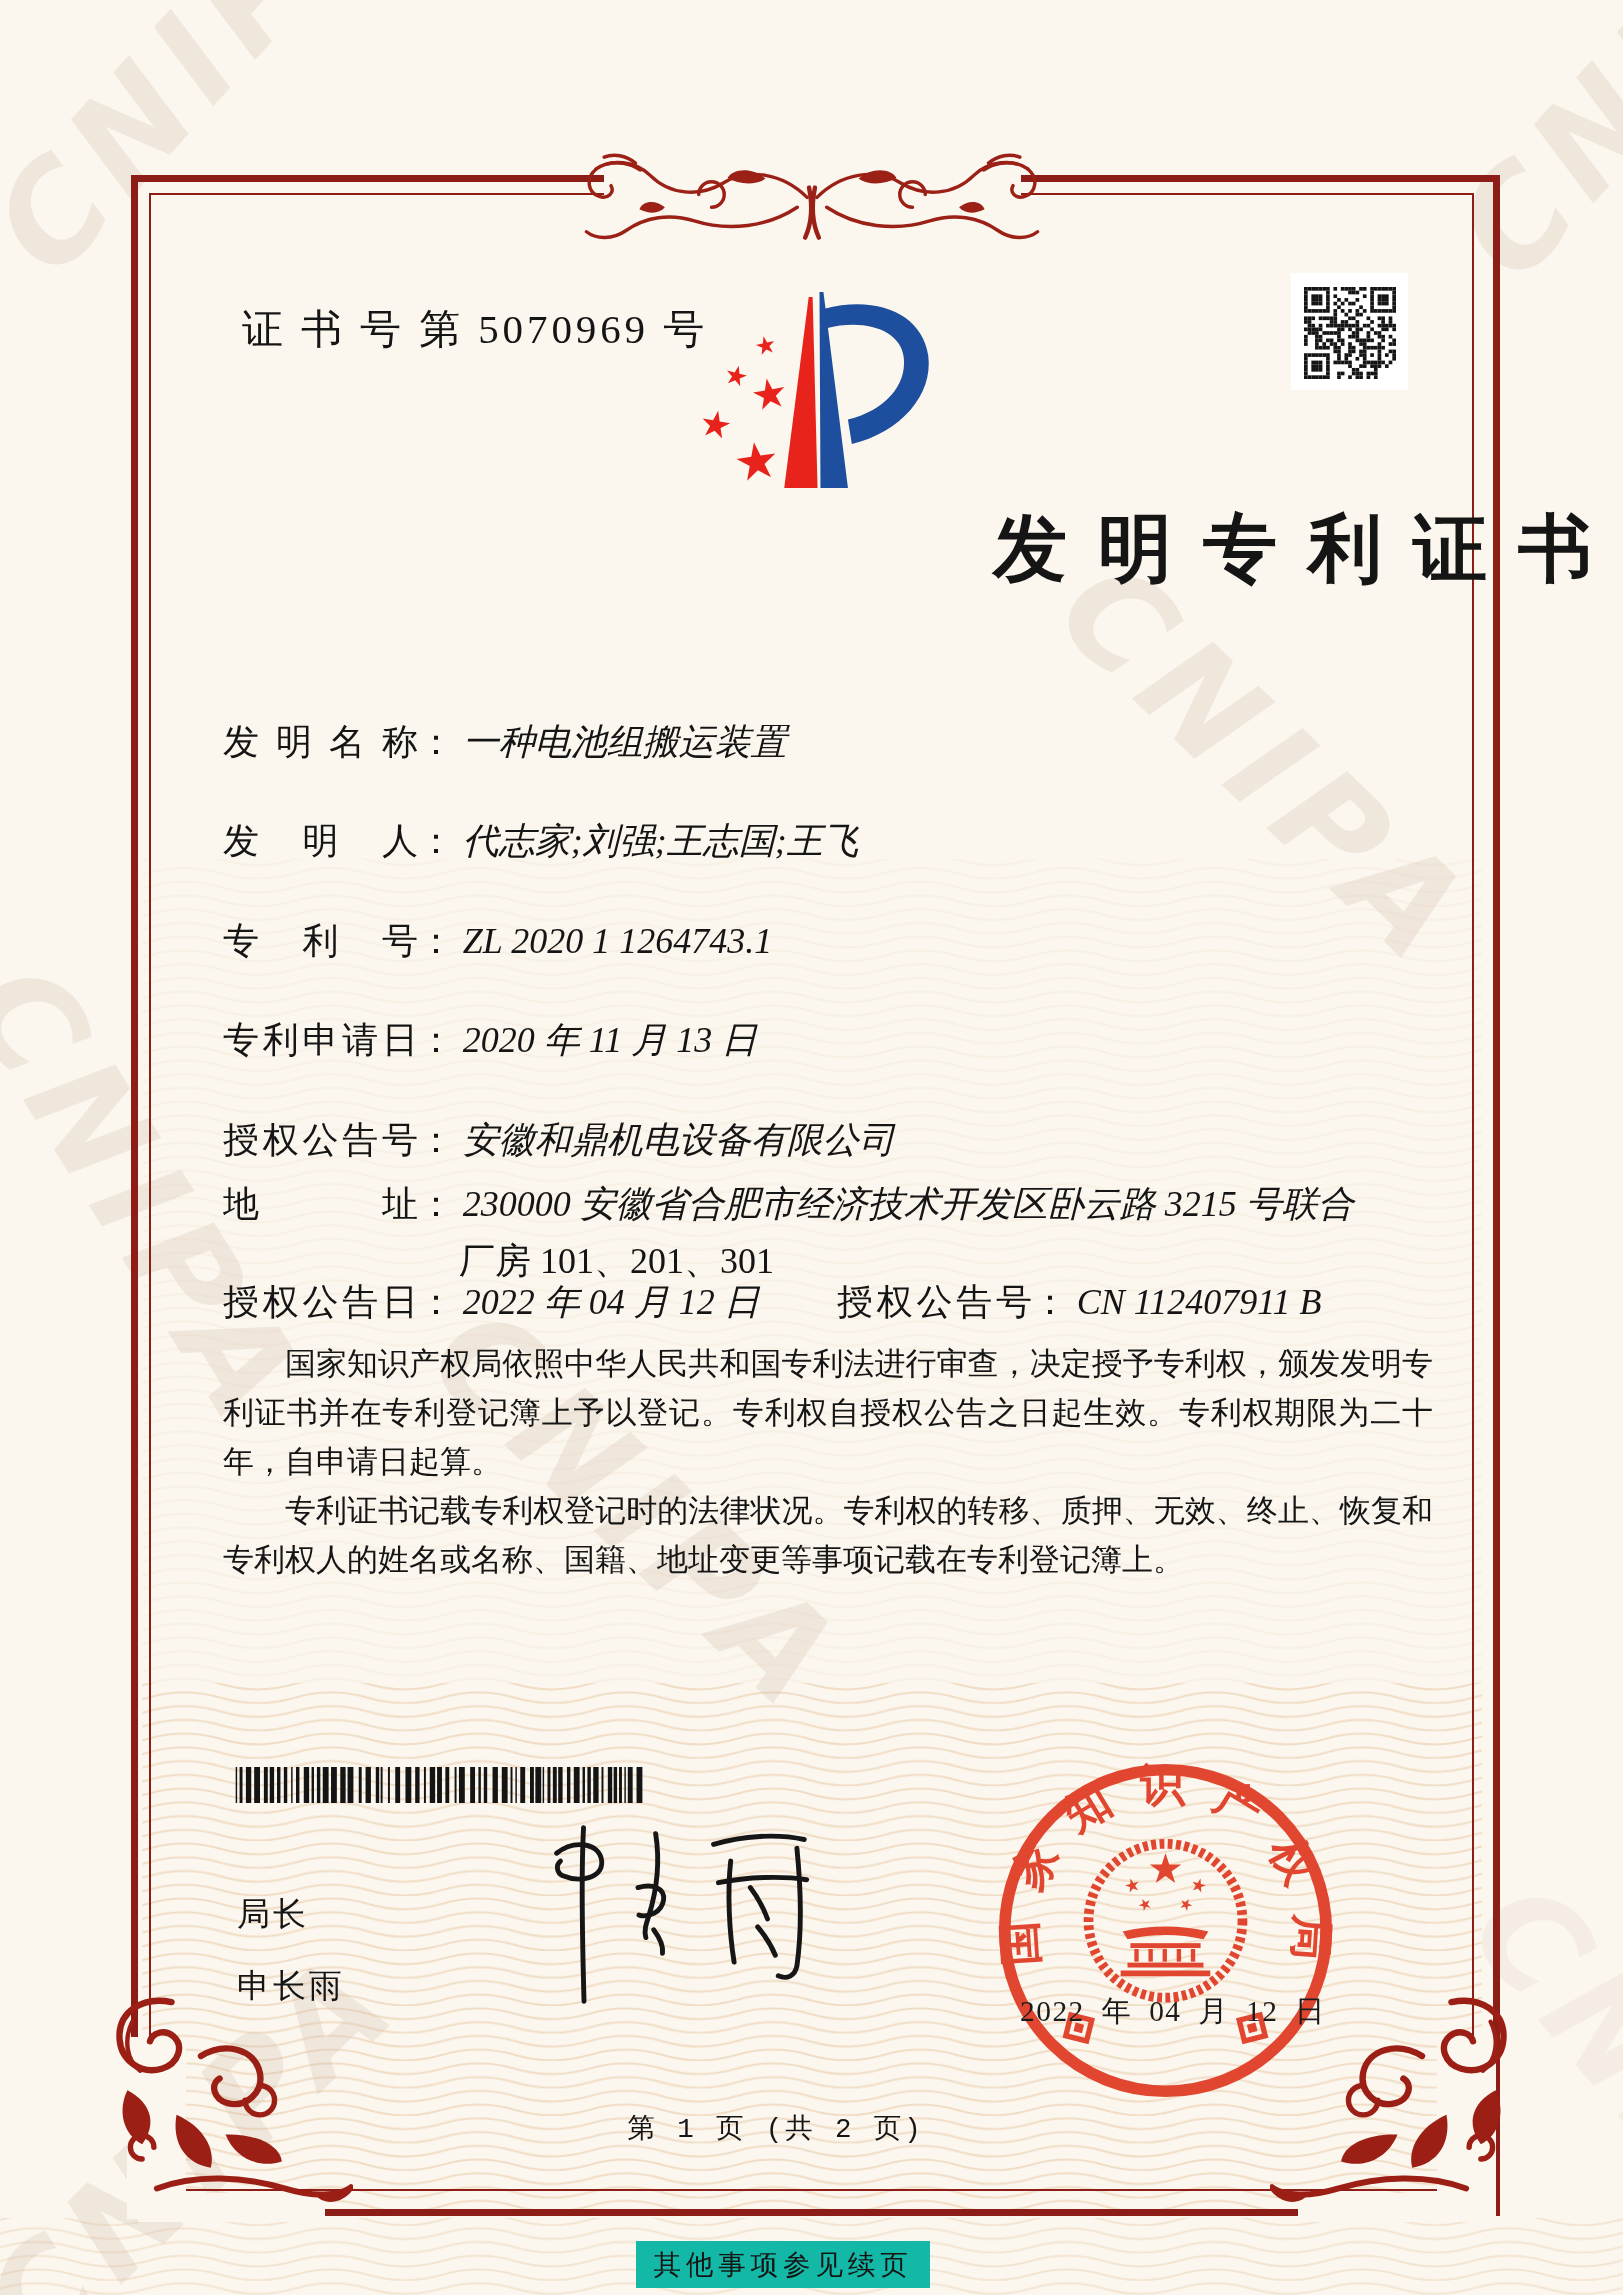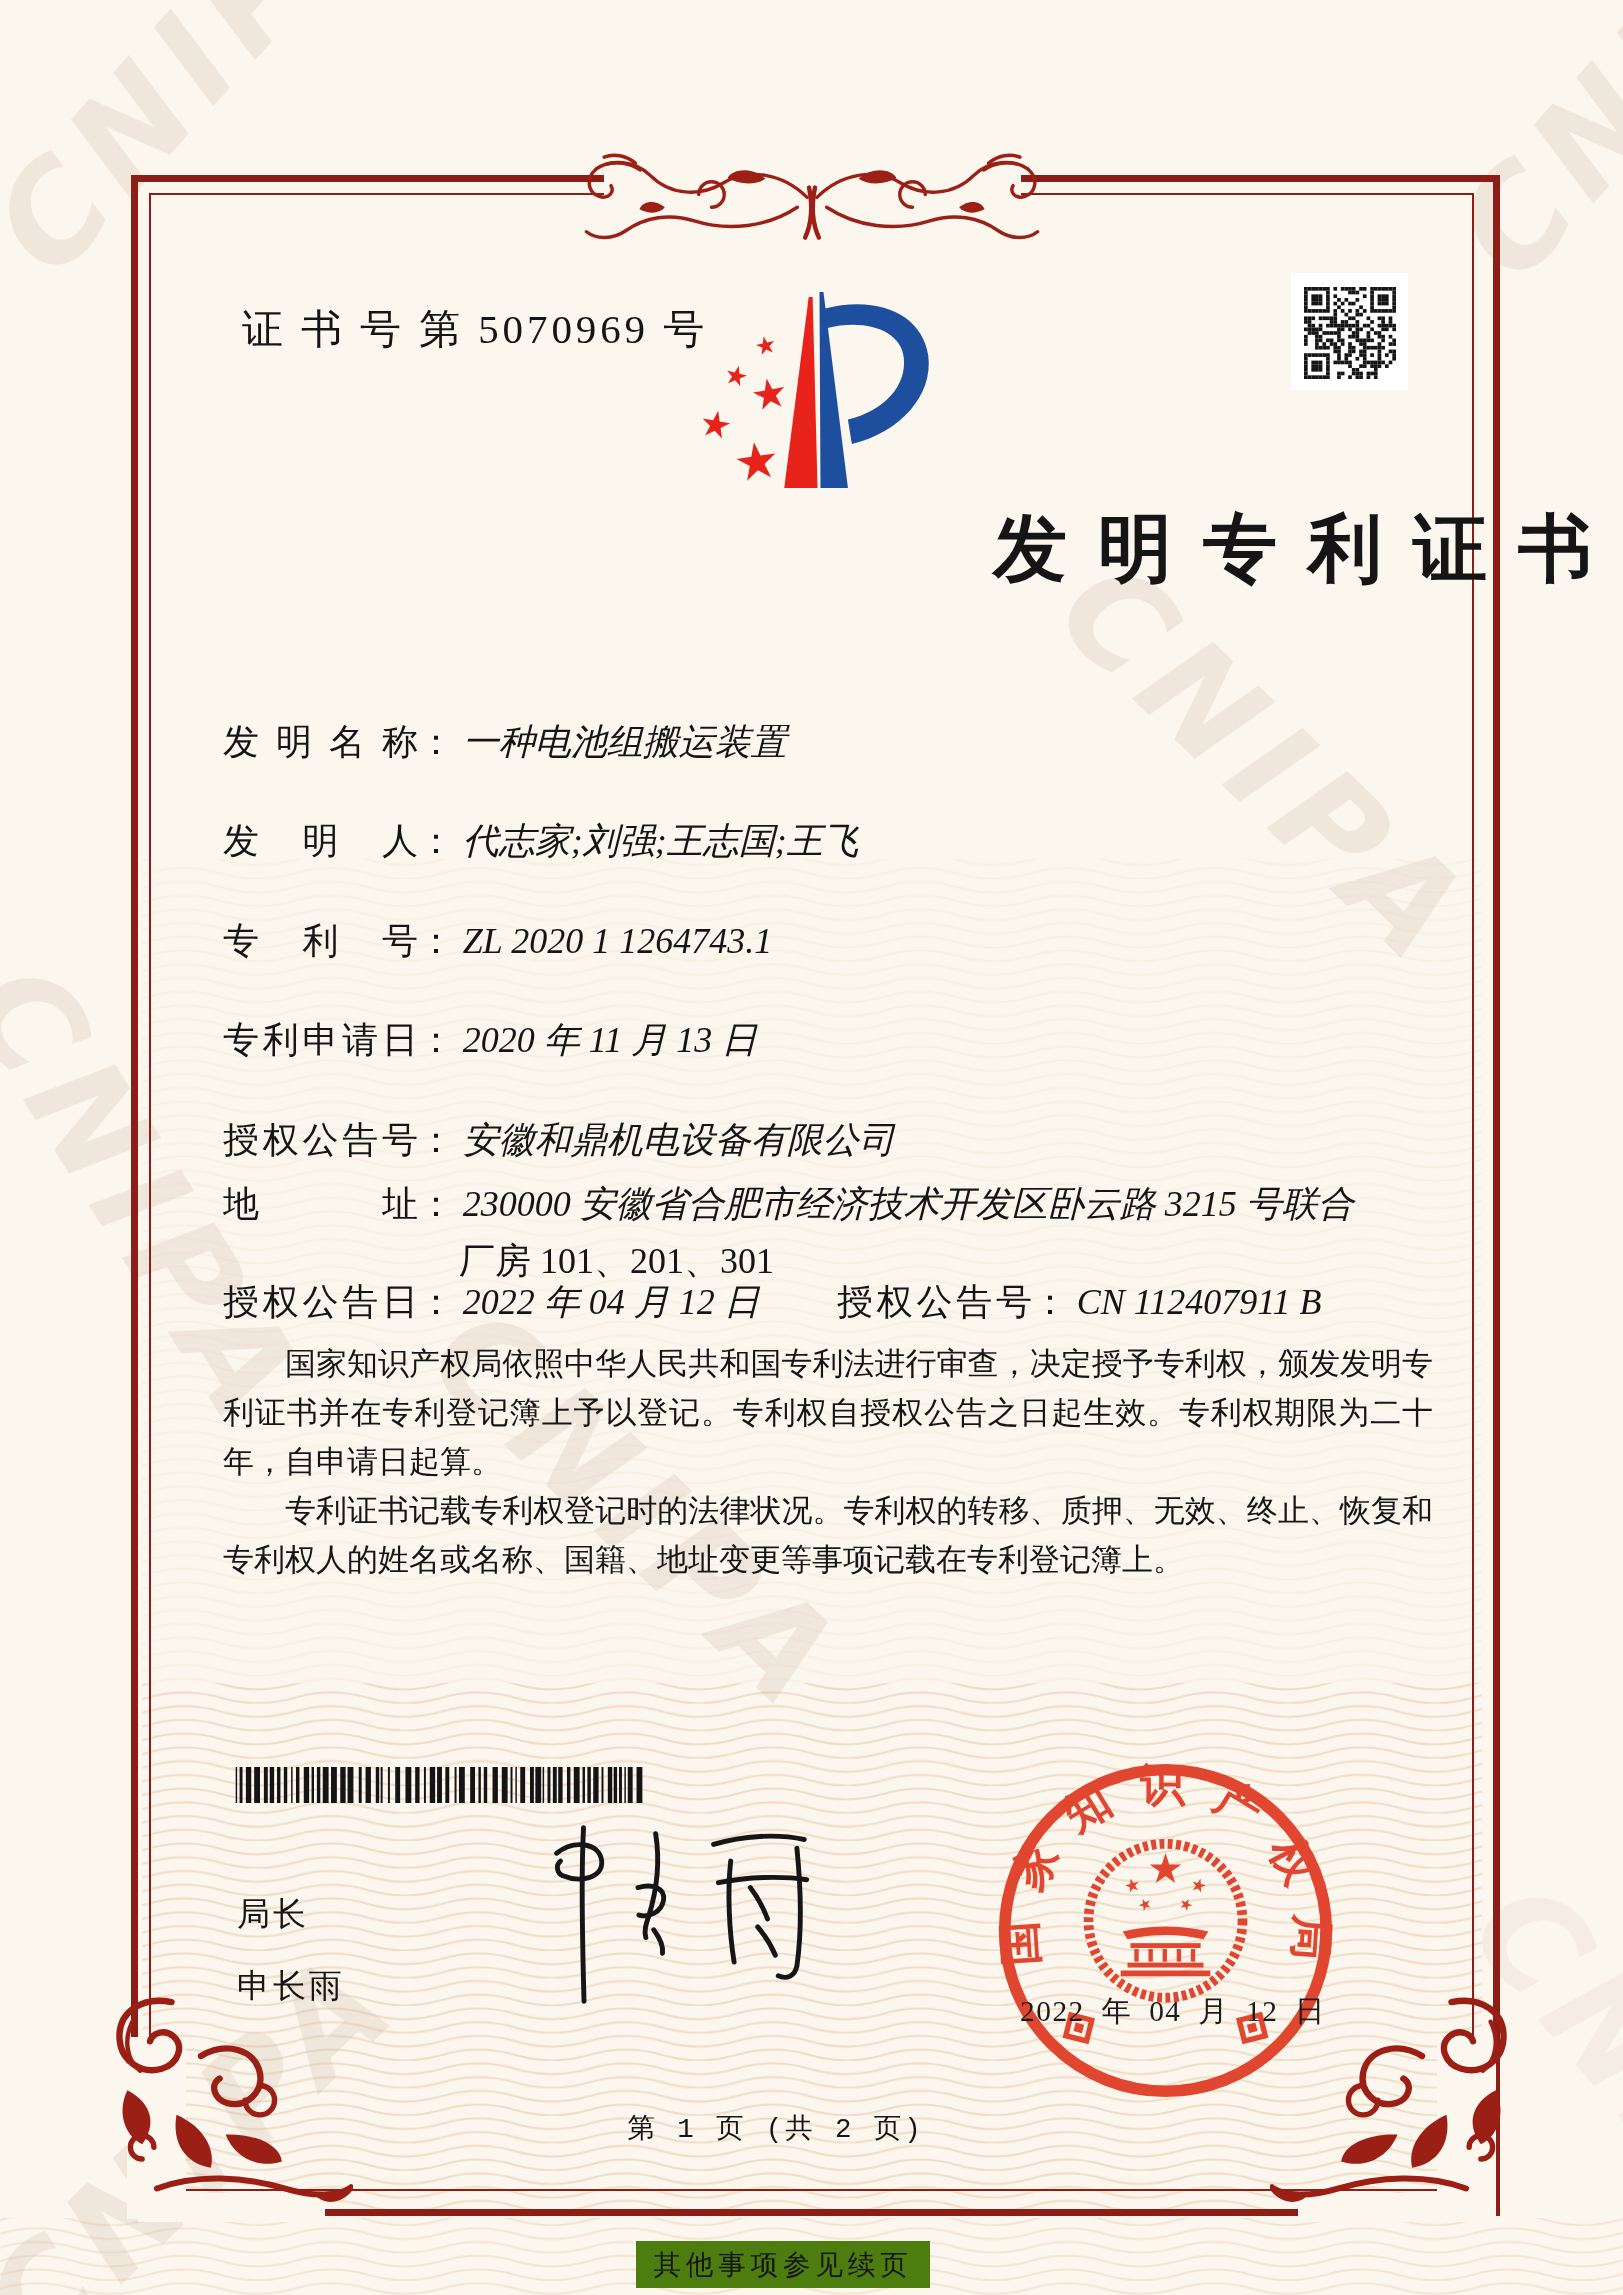--- a/index.html
+++ b/index.html
@@ -23,21 +23,21 @@
   .title{left:0;right:0;top:500px;text-align:right;font-size:74px;letter-spacing:31px;
          font-weight:bold;white-space:nowrap;}
   .field-row{left:223px;font-size:36px;white-space:nowrap;}
   .field-label{display:inline-block;width:195px;text-align:justify;text-align-last:justify;}
   .field-value{padding-left:8.8px;font-style:italic;}
   .body-text{left:223px;top:1339px;width:1210px;font-size:31px;line-height:49px;
              text-align:justify;}
   .body-text p{margin:0;text-indent:62px;}
   .signoff{left:237px;font-size:33px;letter-spacing:2.9px;}
   .page-info{left:0;right:72px;top:2110px;text-align:center;font-size:27.5px;letter-spacing:2.9px;font-family:Liberation Mono, monospace;}
-  .note-box{left:636px;top:2241px;width:294px;height:47px;line-height:47px;background:#4d7c0f;
+  .note-box{left:636px;top:2241px;width:294px;height:47px;line-height:47px;background:#14b8a6;
             text-align:center;font-size:27.5px;letter-spacing:4.9px;z-index:6;}
   .seal-date{left:1020px;top:1992px;font-size:29.4px;letter-spacing:1.5px;word-spacing:7.9px;
              color:#1b1b1b;z-index:7;white-space:nowrap;}
 </style>
 </head>
 <body>
 
 <div id="page">
 
   <svg class="abs" width="1623" height="2295" style="left:0;top:0;z-index:1;" viewBox="0 0 3307 4677">

